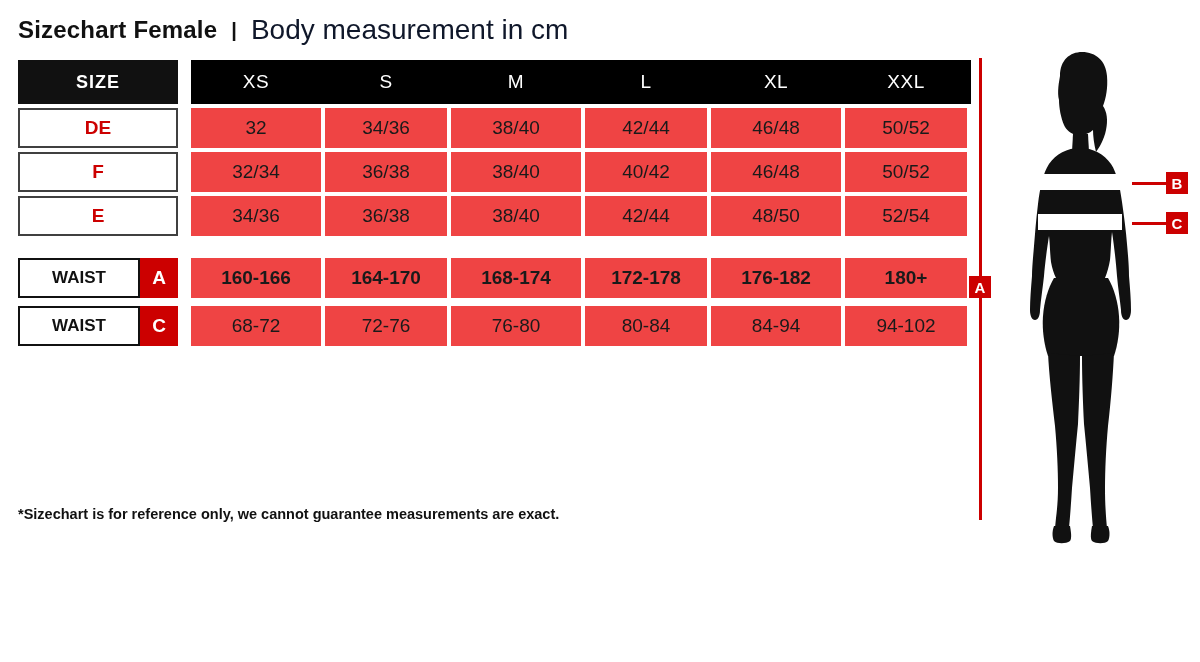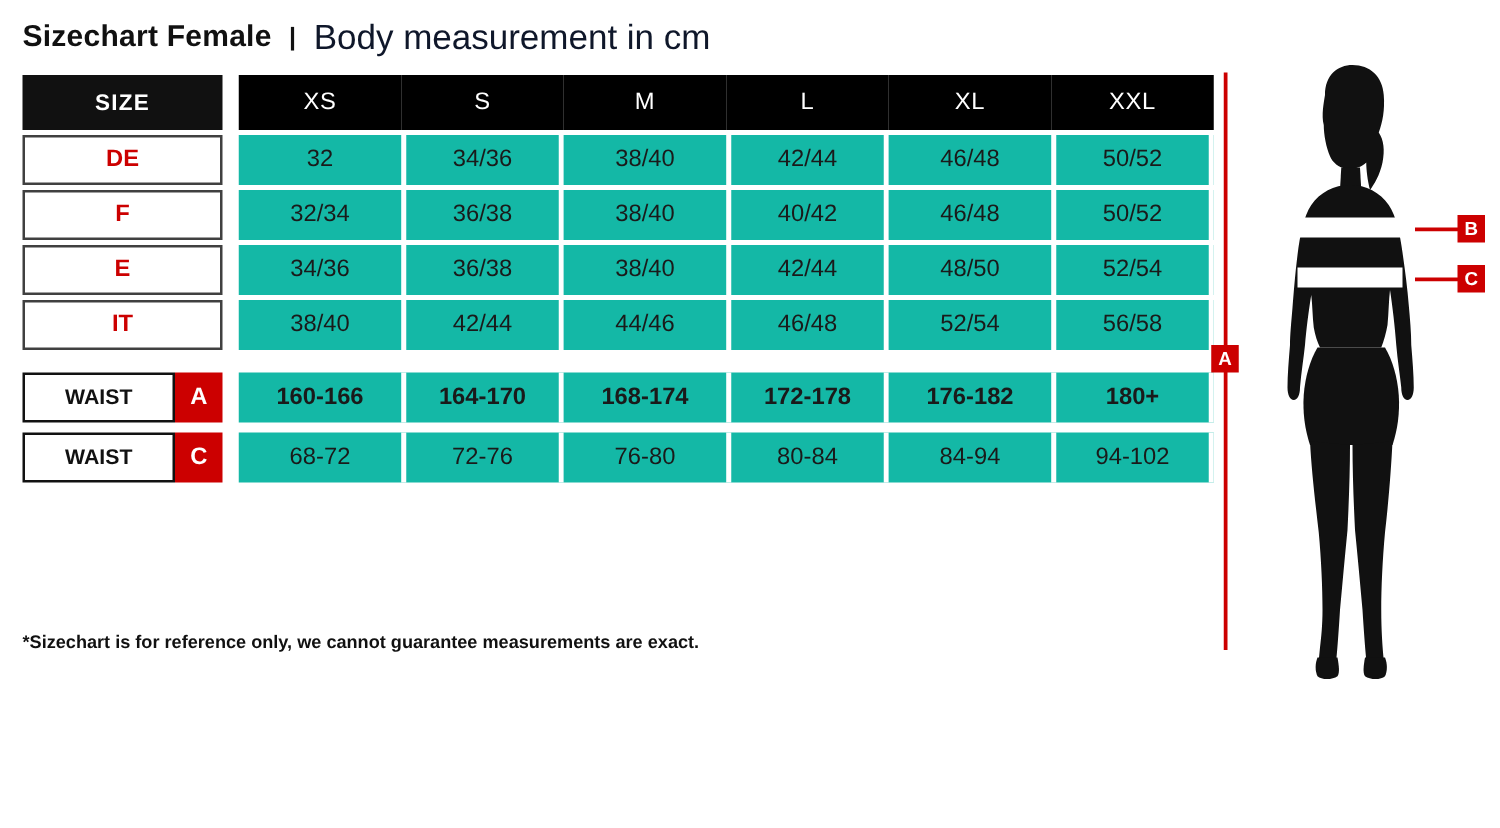--- a/index.html
+++ b/index.html
@@ -131,21 +131,21 @@
     display: flex;
     align-items: center;
     justify-content: center;
     font-size: 19px;
     font-weight: bold;
     box-sizing: border-box;
   }
 
   
   .cell {
-    background: #14b8a6;
+    background: #ef4444;
     height: 40px;
     text-align: center;
     vertical-align: middle;
     font-size: 19px;
     color: #1a1a1a;
   }
   .cell.bold { font-weight: bold; }
   .cell.sep {
     border-left: 4px solid #ffffff;
     border-right: 4px solid #ffffff;
@@ -277,30 +277,20 @@
         <td class="cell sep">36/38</td>
         <td class="cell">38/40</td>
         <td class="cell sep">42/44</td>
         <td class="cell">48/50</td>
         <td class="cell sep">52/54</td>
       </tr>
       <tr class="vgap">
           <td colspan="8"></td>
         </tr>
 
-      <tr>
-        <td class="lbl-country">IT</td>
-        <td></td>
-        <td class="cell">38/40</td>
-        <td class="cell sep">42/44</td>
-        <td class="cell">44/46</td>
-        <td class="cell sep">46/48</td>
-        <td class="cell">52/54</td>
-        <td class="cell sep">56/58</td>
-      </tr>
       <tr class="vgap">
           <td colspan="8"></td>
         </tr>
 
       <tr class="vgap-big">
           <td colspan="8"></td>
         </tr>
 
       <tr>
         <td>

